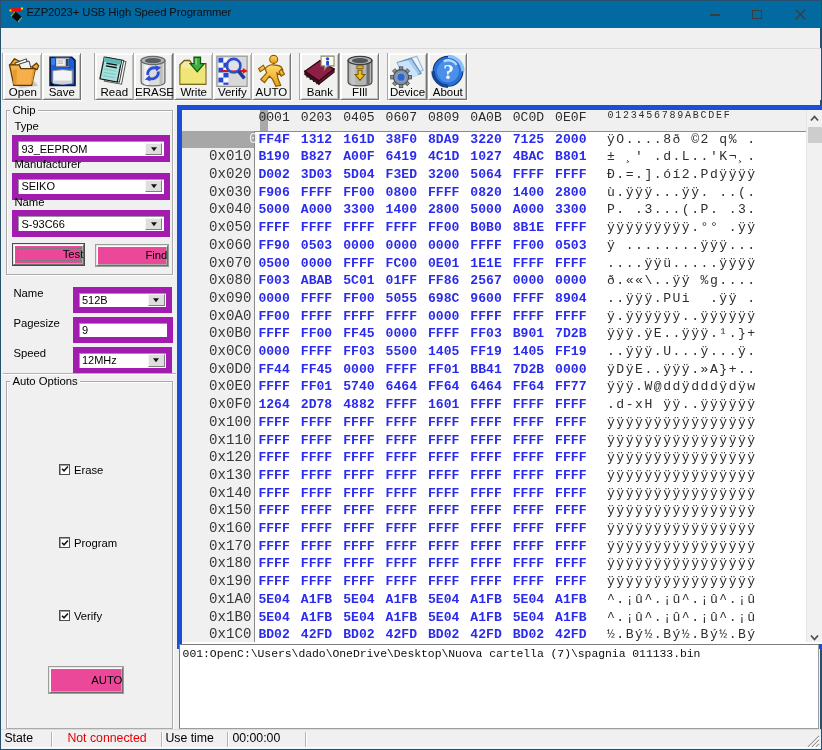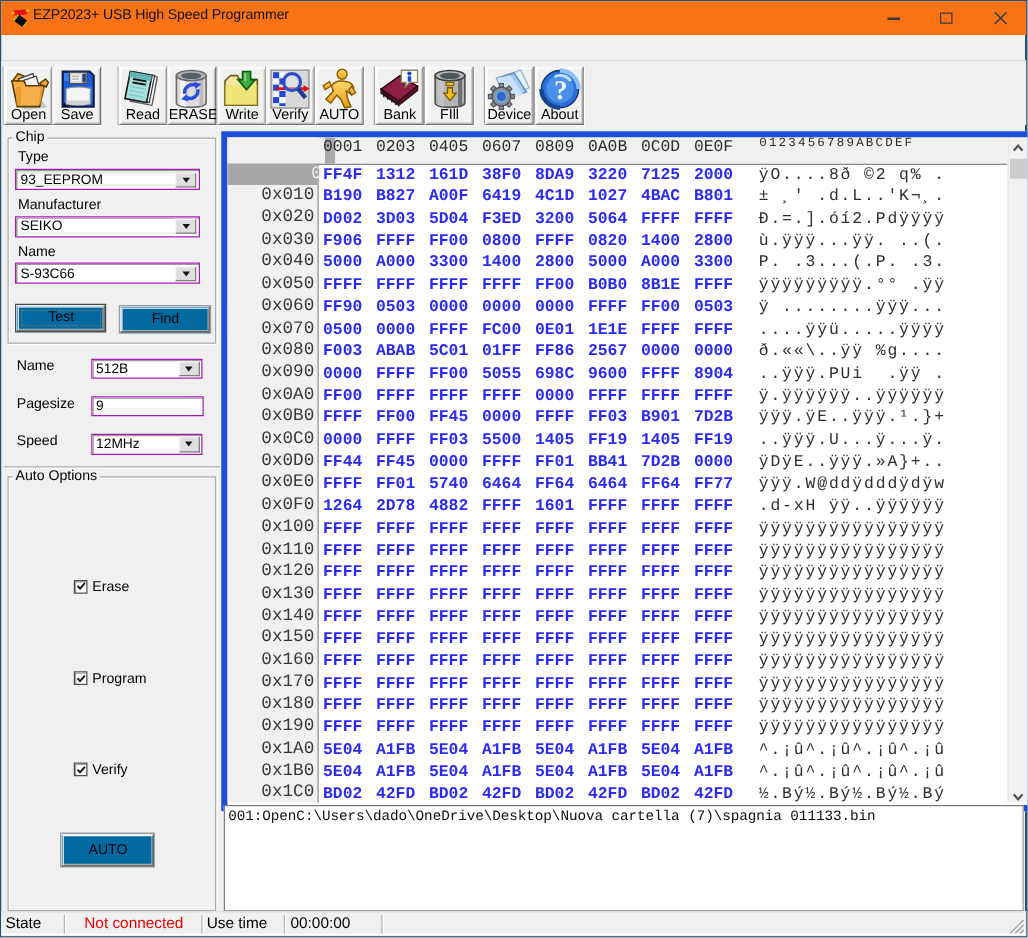--- a/index.html
+++ b/index.html
@@ -1,43 +1,43 @@
 <!DOCTYPE html>
 <html><head><meta charset="utf-8">
 <style>
 html,body{margin:0;padding:0;}
 body{width:822px;height:750px;position:relative;overflow:hidden;
  font-family:"Liberation Sans",sans-serif;background:#27506f;}
 .abs{position:absolute;}
 #inner{left:1.4px;top:1px;width:819.1px;height:746.5px;background:#f0f0f0;}
-#titlebar{left:0;top:0;width:819.5px;height:27px;background:#f97316;}
+#titlebar{left:0;top:0;width:819.5px;height:27px;background:#0369a1;}
 #title{left:25px;top:5px;font-size:11.3px;letter-spacing:-0.1px;color:#101010;}
 #menubar{left:0;top:27px;width:819.5px;height:20px;background:#fff;}
 .mi{position:absolute;top:1px;font-size:11.8px;color:#1a1a1a;}
 #menuline{left:0;top:47px;width:819.5px;height:1px;background:#d9d9d9;}
 #toolbar{left:0;top:48px;width:819.5px;height:51px;background:#f0f0f0;}
 .tb{position:absolute;top:3.5px;width:37px;height:45px;background:#f1f1f0;
  border:1px solid;border-color:#fbfbfb #757575 #757575 #fbfbfb;
  box-shadow:inset 1px 1px 0 #ffffff,inset -1px -1px 0 #c0c0c0,1px 1px 0 #fdfdfd,-1px 0 0 #a8a8a8;}
 .tb .lbl{position:absolute;bottom:0.5px;left:0;right:0;text-align:center;
  font-size:11.5px;color:#000;}
 .tb svg{position:absolute;left:50%;top:0.5px;transform:translateX(-50%) scale(1.08);transform-origin:50% 0;}
 .glabel{position:absolute;font-size:11.3px;color:#000;background:#f0f0f0;padding:0 2px;}
 .gbox{position:absolute;border:1px solid #aaa;box-shadow:1px 1px 0 #fff,inset 1px 1px 0 #fff;}
 .flabel{position:absolute;font-size:11.3px;color:#000;}
-.cbo{position:absolute;background:#fff;border:1px solid #a21caf;
+.cbo{position:absolute;background:#fff;border:6px solid #a21caf;
  box-shadow:inset 1px 1px 0 #9a9a9a;}
 .cbo .tx{position:absolute;left:3px;top:1.5px;font-size:11px;color:#000;}
 .cbo .ab{position:absolute;right:1.5px;top:1.5px;bottom:1.5px;width:15px;background:#dedede;
  border:1px solid;border-color:#f5f5f5 #7e7e7e #7e7e7e #f5f5f5;}
 .cbo .tri{position:absolute;left:50%;top:50%;transform:translate(-50%,-25%);
  width:0;height:0;border:3.5px solid transparent;border-top:4px solid #141414;}
-.btn3d{position:absolute;background:#0369a1;border:1px solid;
+.btn3d{position:absolute;background:#ec4899;border:1px solid;
  border-color:#e8e8e8 #6f6f6f #6f6f6f #e8e8e8;box-shadow:inset 1px 1px 0 #fff,inset -1px -1px 0 #a9a9a9,0 0 0 1px #9c9c9c;
- font-size:11.3px;color:#000;text-align:center;}
+ font-size:11.3px;color:#000;text-align:right;}
 .ckb{position:absolute;width:9px;height:9px;background:#fff;border:1px solid #4e4e4e;
  box-shadow:inset 1px 1px 0 #a0a0a0;}
 .mono{font-family:"Liberation Mono",monospace;white-space:pre;}
 #grid{left:176px;top:104px;width:640px;height:534px;background:#fff;border:5px solid #1d4ed8;}
 #addrcol{left:0;top:0;width:71.5px;height:532px;background:#f0f0f0;}
 #hdrrow{left:0;top:0;width:623.5px;height:20.5px;background:#f0f0f0;border-bottom:1px solid #8a8a8a;}
 #cornerstrip{left:77.5px;top:0;width:8px;height:20.5px;background:#a9a9a9;}
 #addrsep{left:71.5px;top:20.5px;width:1px;height:511.5px;background:#8a8a8a;}
 #hilite{left:0;top:20.8px;width:71.5px;height:17.5px;background:#a7a7a7;}
 .hexfont{font-size:13.1px;line-height:17.7px;}

